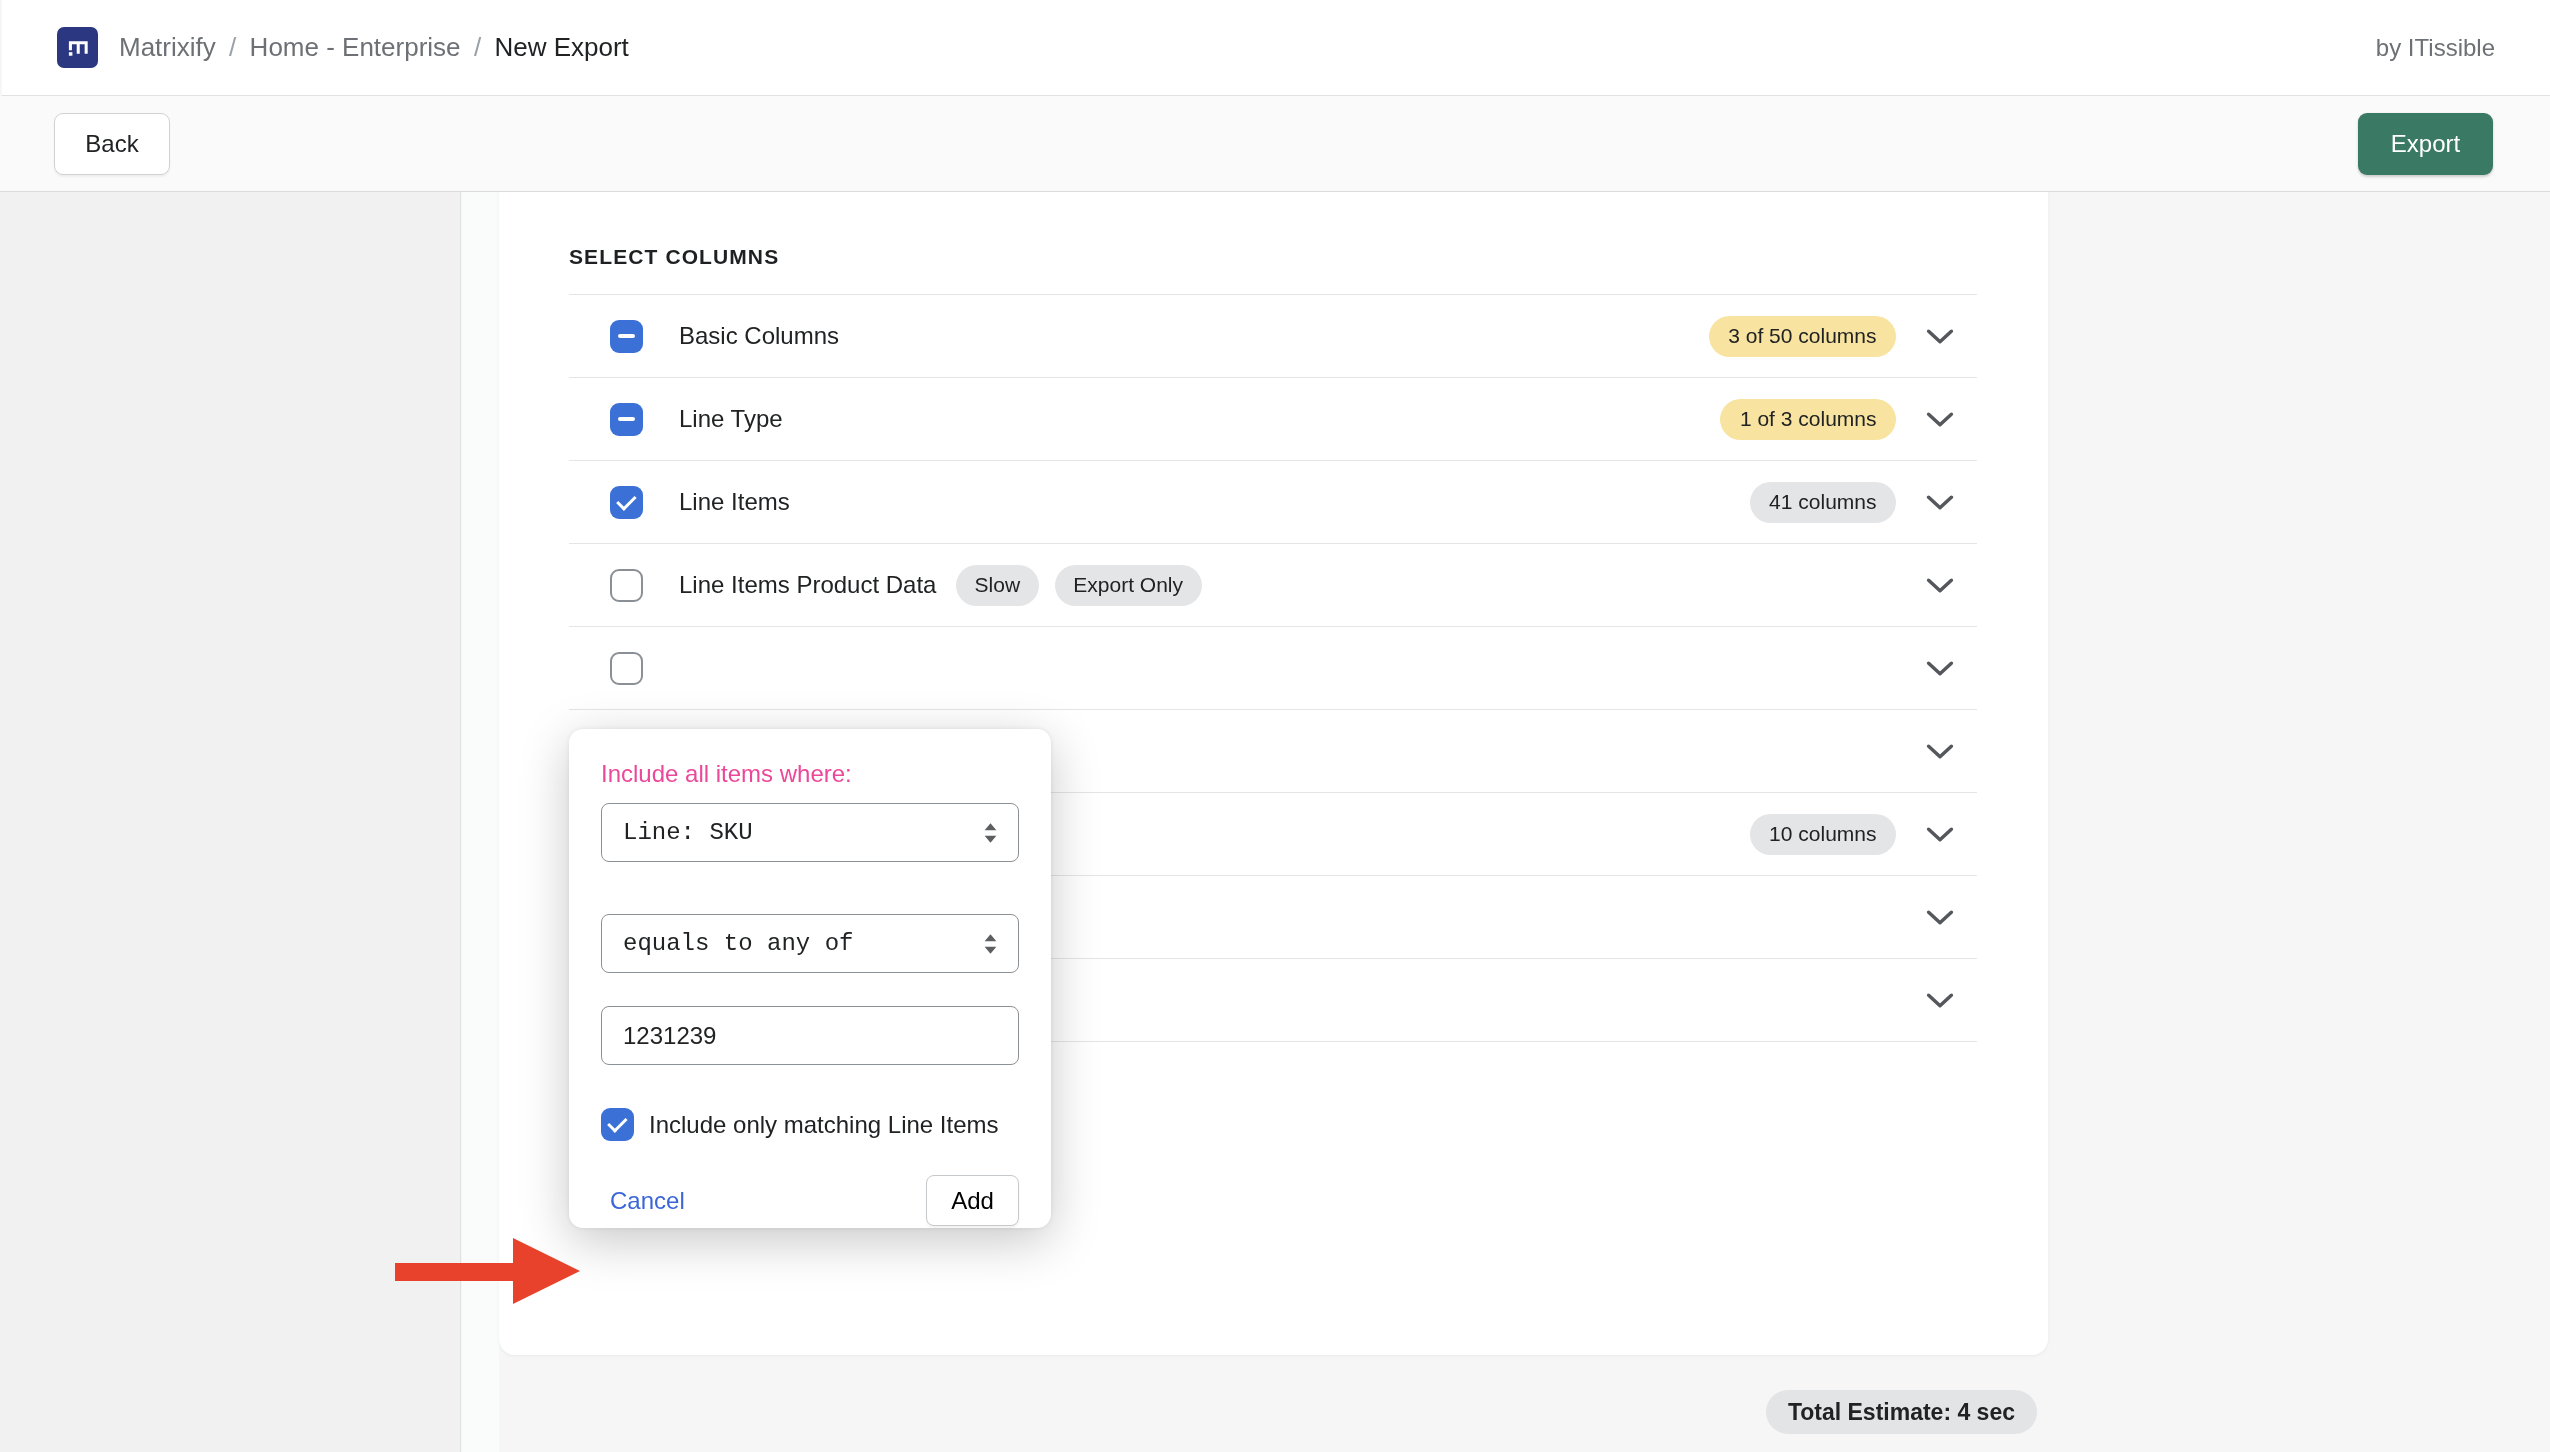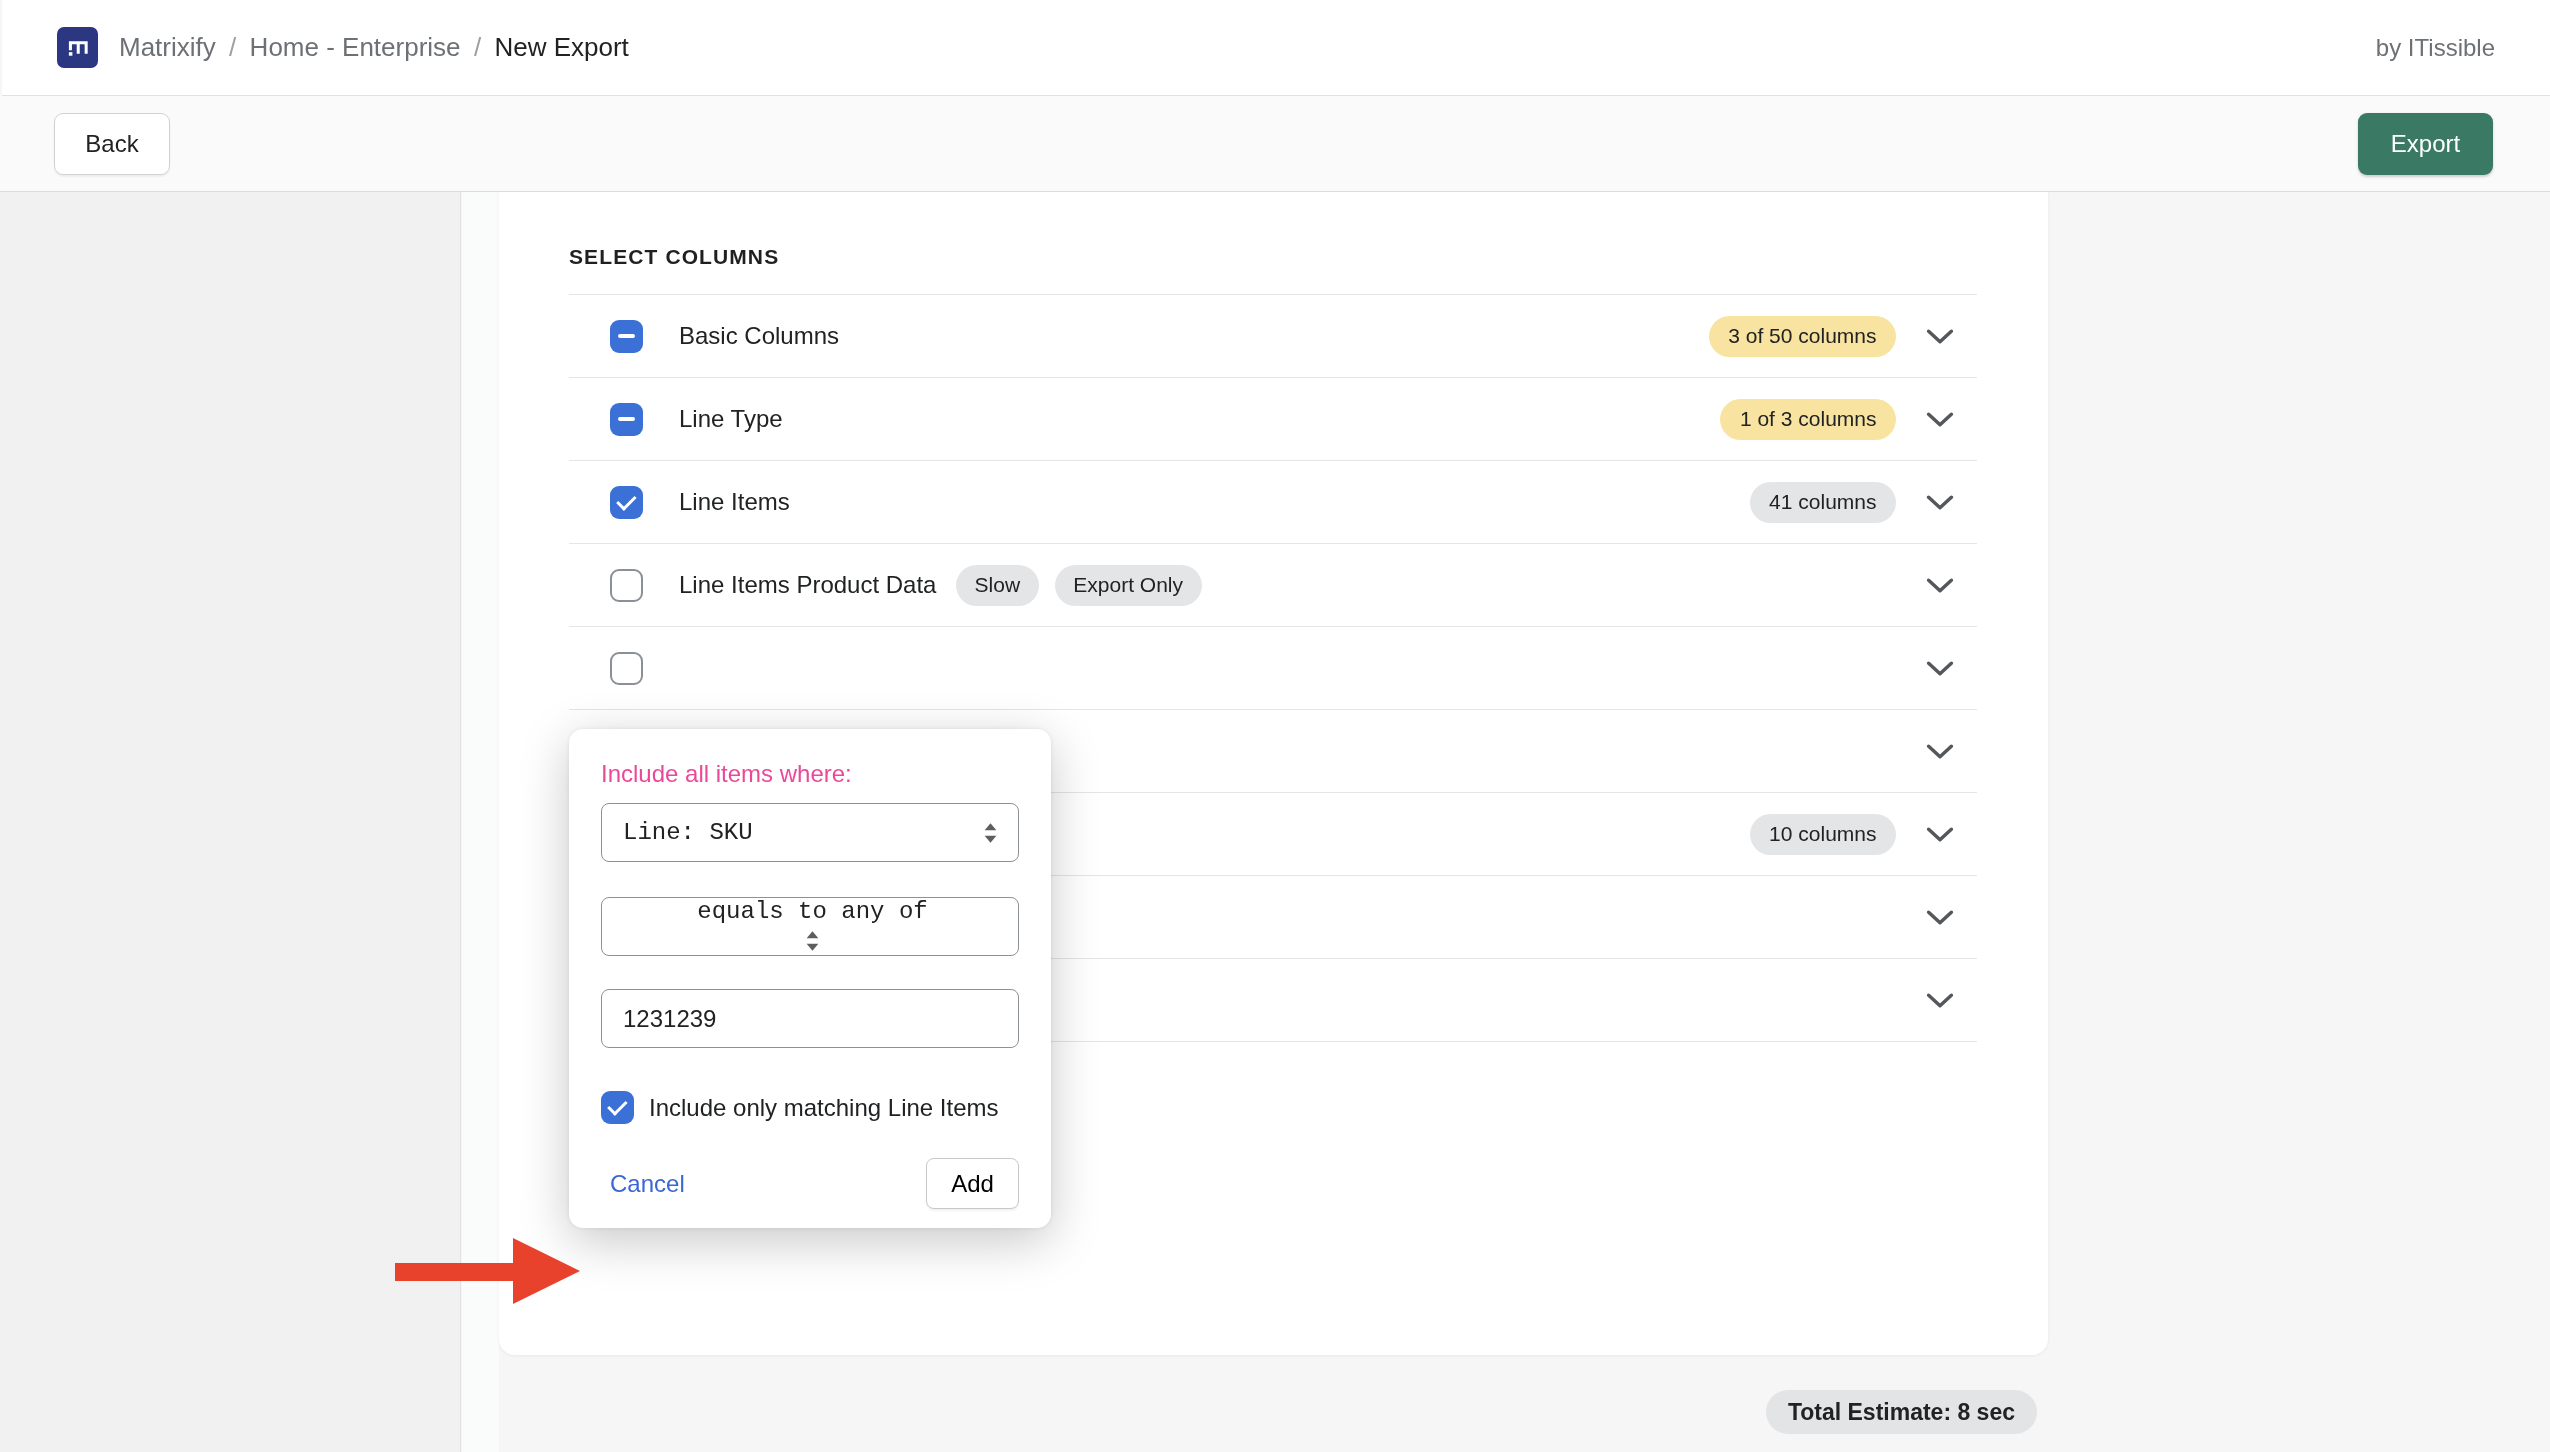--- a/index.html
+++ b/index.html
@@ -69,21 +69,21 @@
               gap:13.3px;font-size:16px;box-shadow:0 1.8px 1.8px rgba(0,0,0,.04);box-sizing:border-box;cursor:pointer;}
 
   
   .popover{position:absolute;left:569px;top:729px;width:482px;height:499px;background:#fff;
            border-radius:14px;box-shadow:0 0 4.4px rgba(0,0,0,.08),0 12.4px 50px rgba(0,0,0,.22);
            z-index:20;box-sizing:border-box;padding:30px 32px 0 32px;}
   .pop-title{font-size:24px;line-height:30px;color:#ec4899;}
   .pop-select{margin-top:14px;height:59px;border:1.8px solid #8c9196;border-radius:8px;background:#fff;
               display:flex;align-items:center;justify-content:space-between;
               padding:0 16px 0 21px;font-size:24px;box-sizing:border-box;cursor:pointer;font-family:Liberation Mono, monospace;}
-  .pop-select.second{margin-top:35px;flex-direction:column;}
+  .pop-select.second{margin-top:52px;}
   .pop-input{margin-top:33px;height:59px;width:100%;border:1.8px solid #8c9196;border-radius:8px;
              padding:0 21px;font-size:24px;box-sizing:border-box;color:#202223;outline:none;
              font-family:"Liberation Sans","DejaVu Sans",sans-serif;}
   .pop-cbrow{margin-top:43px;display:flex;align-items:center;}
   .pop-cb-label{margin-left:15px;font-size:24px;white-space:nowrap;}
   .pop-footer{margin-top:34px;display:flex;align-items:center;justify-content:space-between;}
   .cancel{margin-left:9px;color:#3a66d8;font-size:24px;cursor:pointer;}
   .btn-add{width:93px;height:51px;border:1.8px solid #c6c9cc;border-radius:8px;background:#fff;
            font-size:24px;display:flex;align-items:center;justify-content:center;
            box-shadow:0 1.8px 1.8px rgba(0,0,0,.05);box-sizing:border-box;cursor:pointer;margin-left:20px;}
@@ -273,16 +273,16 @@
 
     <div class="pop-footer">
       <span class="cancel">Cancel</span>
       <button class="btn-add">Add</button>
     </div>
   </div>
 
   <div class="arrow-tail"></div>
   <div class="arrow-head"></div>
 
-  <div class="total-badge">Total Estimate: 8 sec</div>
+  <div class="total-badge">Total Estimate: 4 sec</div>
 
 </div>
 
 
 </body></html>

